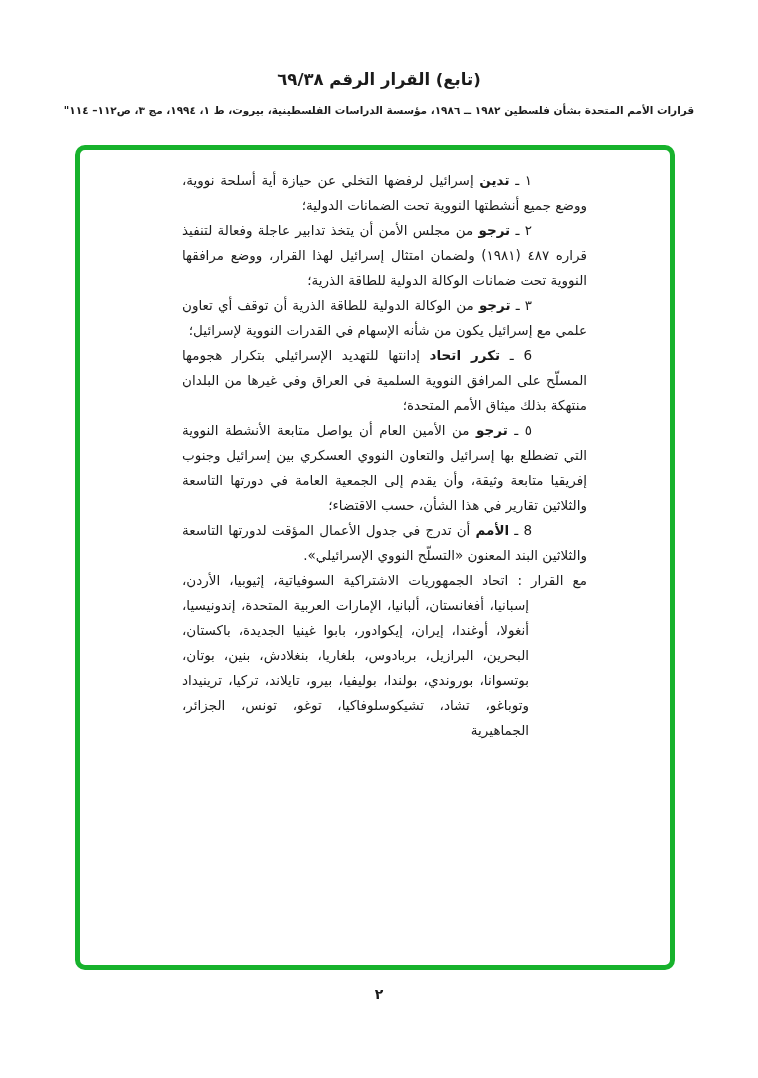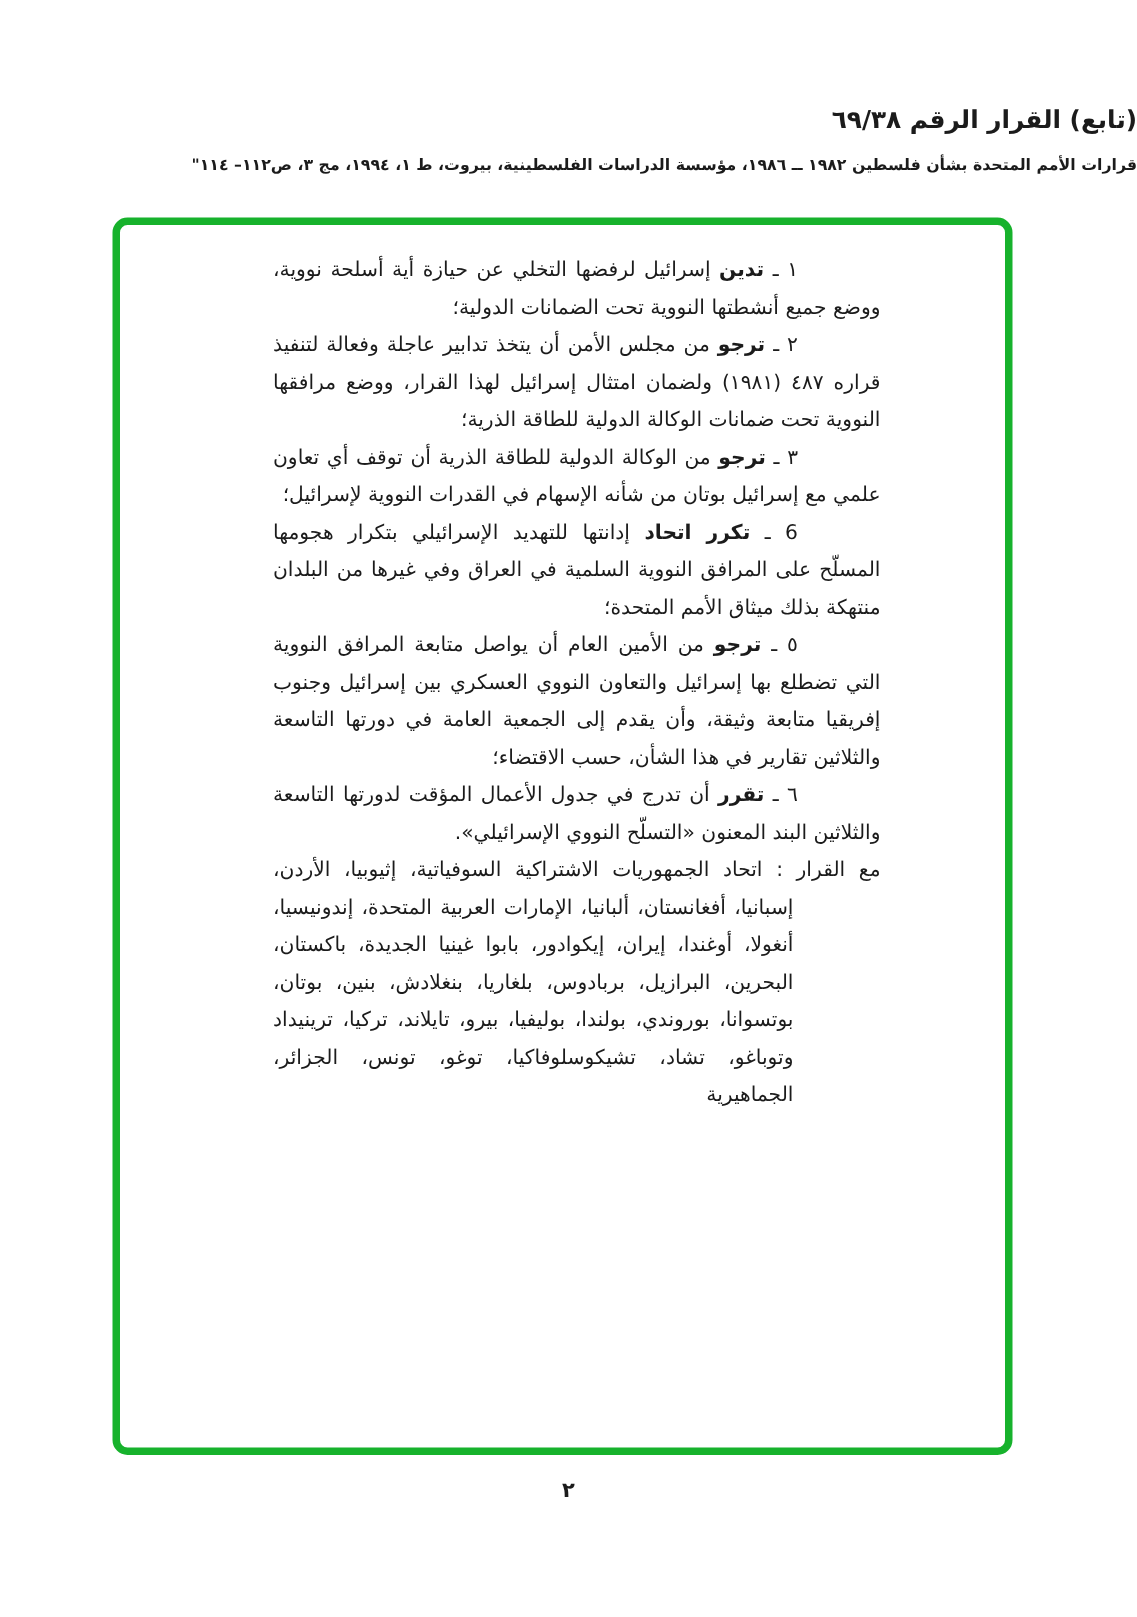--- a/index.html
+++ b/index.html
@@ -6,21 +6,21 @@
   .page {
     position: relative;
     width: 758px;
     height: 1078px;
     background: #ffffff;
     font-family: "DejaVu Sans", sans-serif;
     direction: rtl;
     color: #1b1b1b;
     overflow: hidden;
   }
-  .header { position: absolute; top: 70px; left: 0; right: 0; direction: rtl; }
+  .header { position: absolute; top: 70px; left: 0; right: 0; text-align: center; direction: rtl; }
   .doc-title { font-size: 16.5px; font-weight: bold; letter-spacing: 0.2px; }
   .doc-citation { font-size: 10.5px; font-weight: bold; margin-top: 15px; white-space: nowrap; }
 
   .green-box {
     position: absolute;
     top: 145px; left: 75px;
     width: 600px; height: 825px;
     border: 5px solid #17b22c;
     border-radius: 10px;
     box-sizing: border-box;
@@ -68,38 +68,38 @@
 
       <p class="clause">
         <span class="num">٢ ـ</span>
         <span class="lead">ترجو</span>
         <span class="rest">من مجلس الأمن أن يتخذ تدابير عاجلة وفعالة لتنفيذ قراره ٤٨٧ (١٩٨١) ولضمان امتثال إسرائيل لهذا القرار، ووضع مرافقها النووية تحت ضمانات الوكالة الدولية للطاقة الذرية؛</span>
       </p>
 
       <p class="clause">
         <span class="num">٣ ـ</span>
         <span class="lead">ترجو</span>
-        <span class="rest">من الوكالة الدولية للطاقة الذرية أن توقف أي تعاون علمي مع إسرائيل بوتان من شأنه الإسهام في القدرات النووية لإسرائيل؛</span>
+        <span class="rest">من الوكالة الدولية للطاقة الذرية أن توقف أي تعاون علمي مع إسرائيل يكون من شأنه الإسهام في القدرات النووية لإسرائيل؛</span>
       </p>
 
       <p class="clause">
         <span class="num">6 ـ</span>
         <span class="lead">تكرر اتحاد</span>
         <span class="rest">إدانتها للتهديد الإسرائيلي بتكرار هجومها المسلّح على المرافق النووية السلمية في العراق وفي غيرها من البلدان منتهكة بذلك ميثاق الأمم المتحدة؛</span>
       </p>
 
       <p class="clause">
         <span class="num">٥ ـ</span>
         <span class="lead">ترجو</span>
-        <span class="rest">من الأمين العام أن يواصل متابعة المرافق النووية التي تضطلع بها إسرائيل والتعاون النووي العسكري بين إسرائيل وجنوب إفريقيا متابعة وثيقة، وأن يقدم إلى الجمعية العامة في دورتها التاسعة والثلاثين تقارير في هذا الشأن، حسب الاقتضاء؛</span>
+        <span class="rest">من الأمين العام أن يواصل متابعة الأنشطة النووية التي تضطلع بها إسرائيل والتعاون النووي العسكري بين إسرائيل وجنوب إفريقيا متابعة وثيقة، وأن يقدم إلى الجمعية العامة في دورتها التاسعة والثلاثين تقارير في هذا الشأن، حسب الاقتضاء؛</span>
       </p>
 
       <p class="clause">
-        <span class="num">٦ ـ</span>
-        <span class="lead">تقرر</span>
+        <span class="num">8 ـ</span>
+        <span class="lead">الأمم</span>
         <span class="rest">أن تدرج في جدول الأعمال المؤقت لدورتها التاسعة والثلاثين البند المعنون «التسلّح النووي الإسرائيلي».</span>
       </p>
 
 
       <p class="vote">
         <span class="vote-label">مع القرار :</span>
         <span class="vote-countries">اتحاد الجمهوريات الاشتراكية السوفياتية، إثيوبيا، الأردن، إسبانيا، أفغانستان، ألبانيا، الإمارات العربية المتحدة، إندونيسيا، أنغولا، أوغندا، إيران، إيكوادور، بابوا غينيا الجديدة، باكستان، البحرين، البرازيل، بربادوس، بلغاريا، بنغلادش، بنين، بوتان، بوتسوانا، بوروندي، بولندا، بوليفيا، بيرو، تايلاند، تركيا، ترينيداد وتوباغو، تشاد، تشيكوسلوفاكيا، توغو، تونس، الجزائر، الجماهيرية</span>
       </p>
 
     </div>

